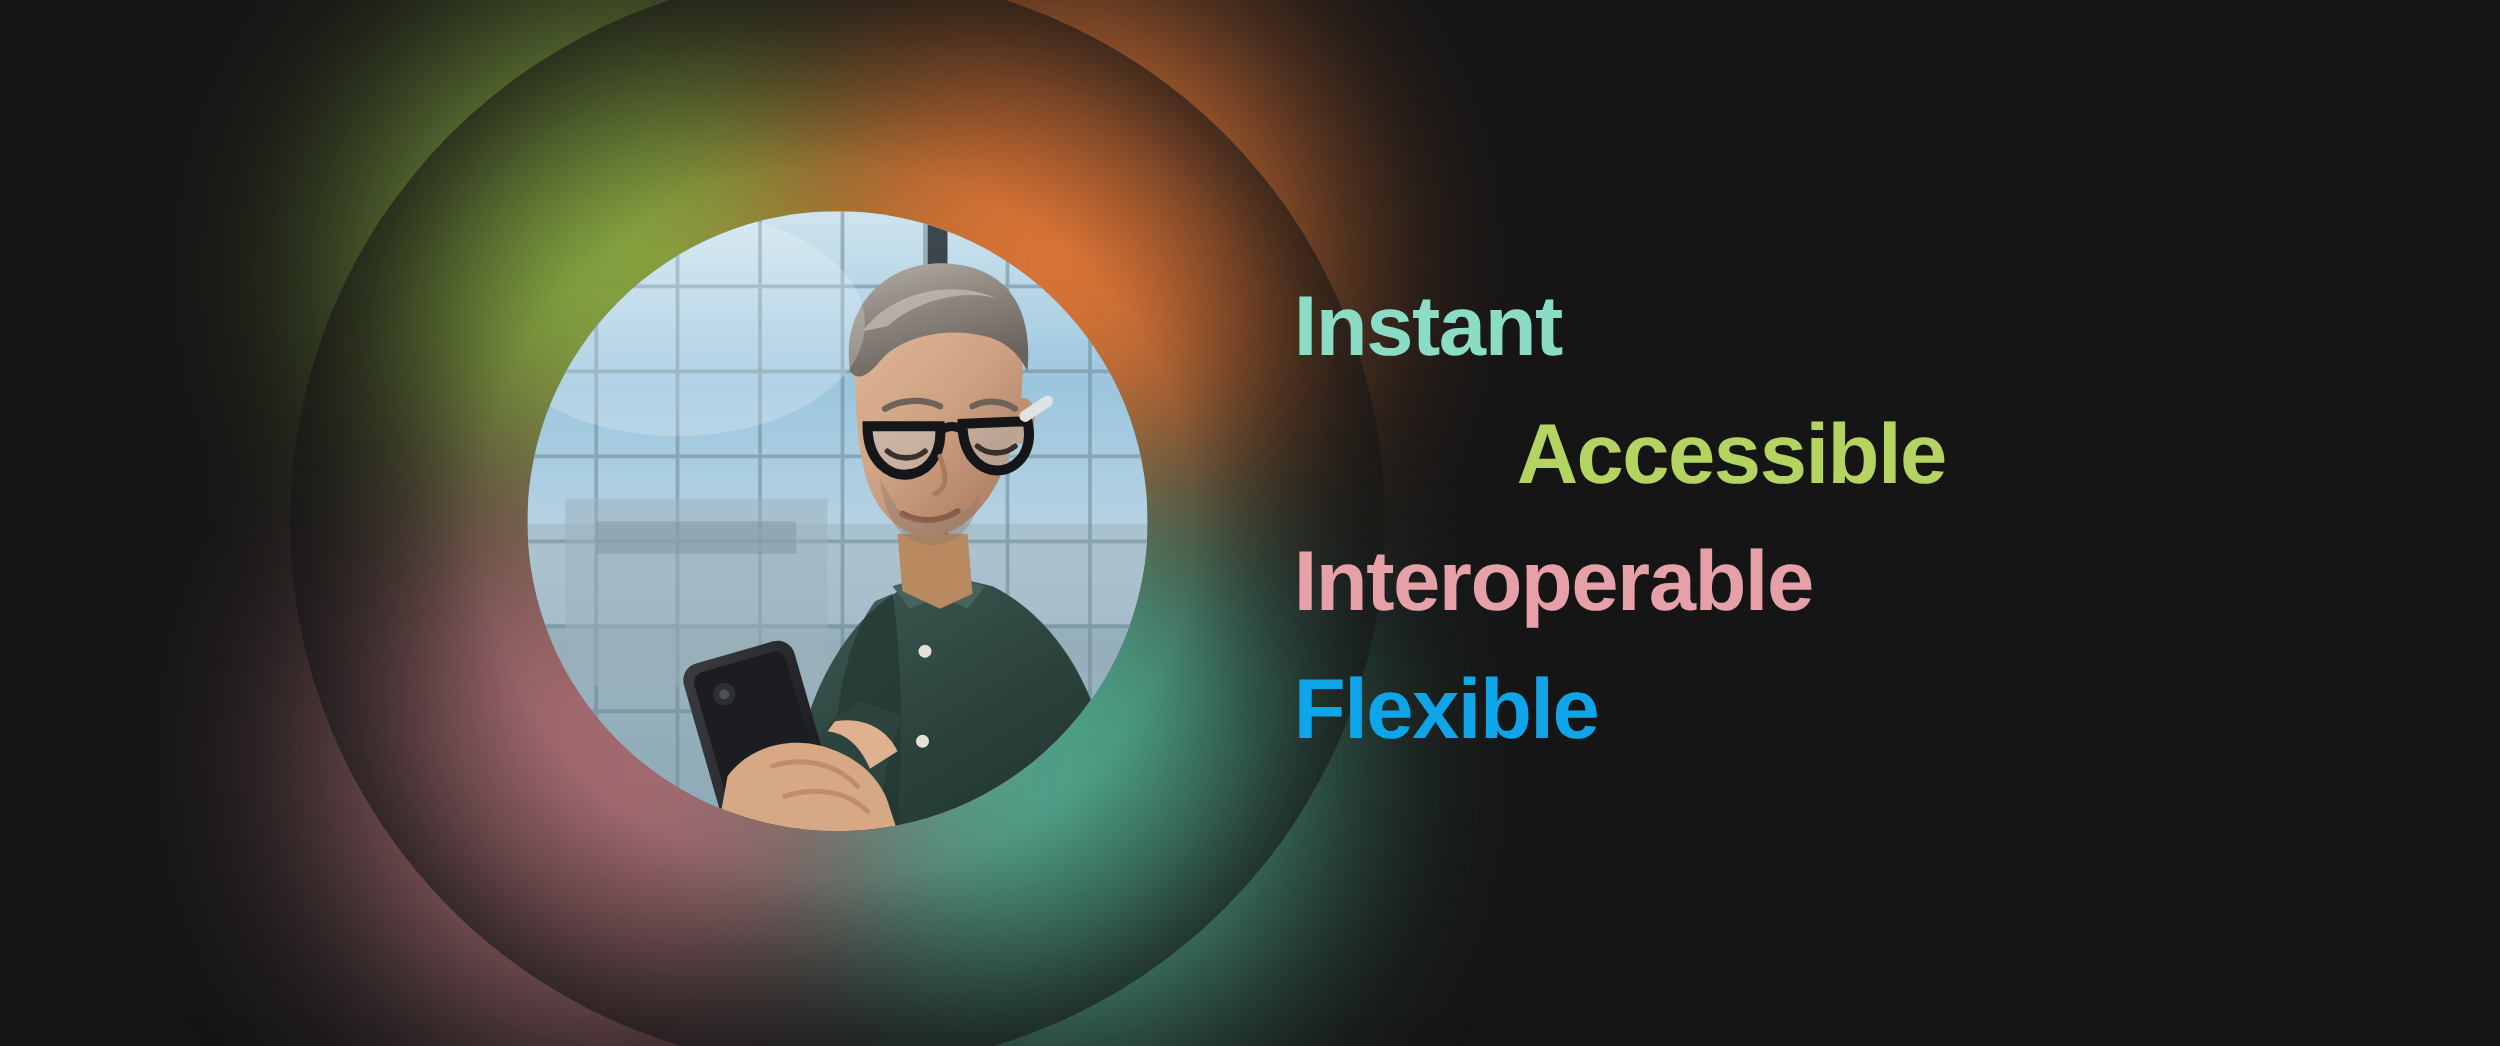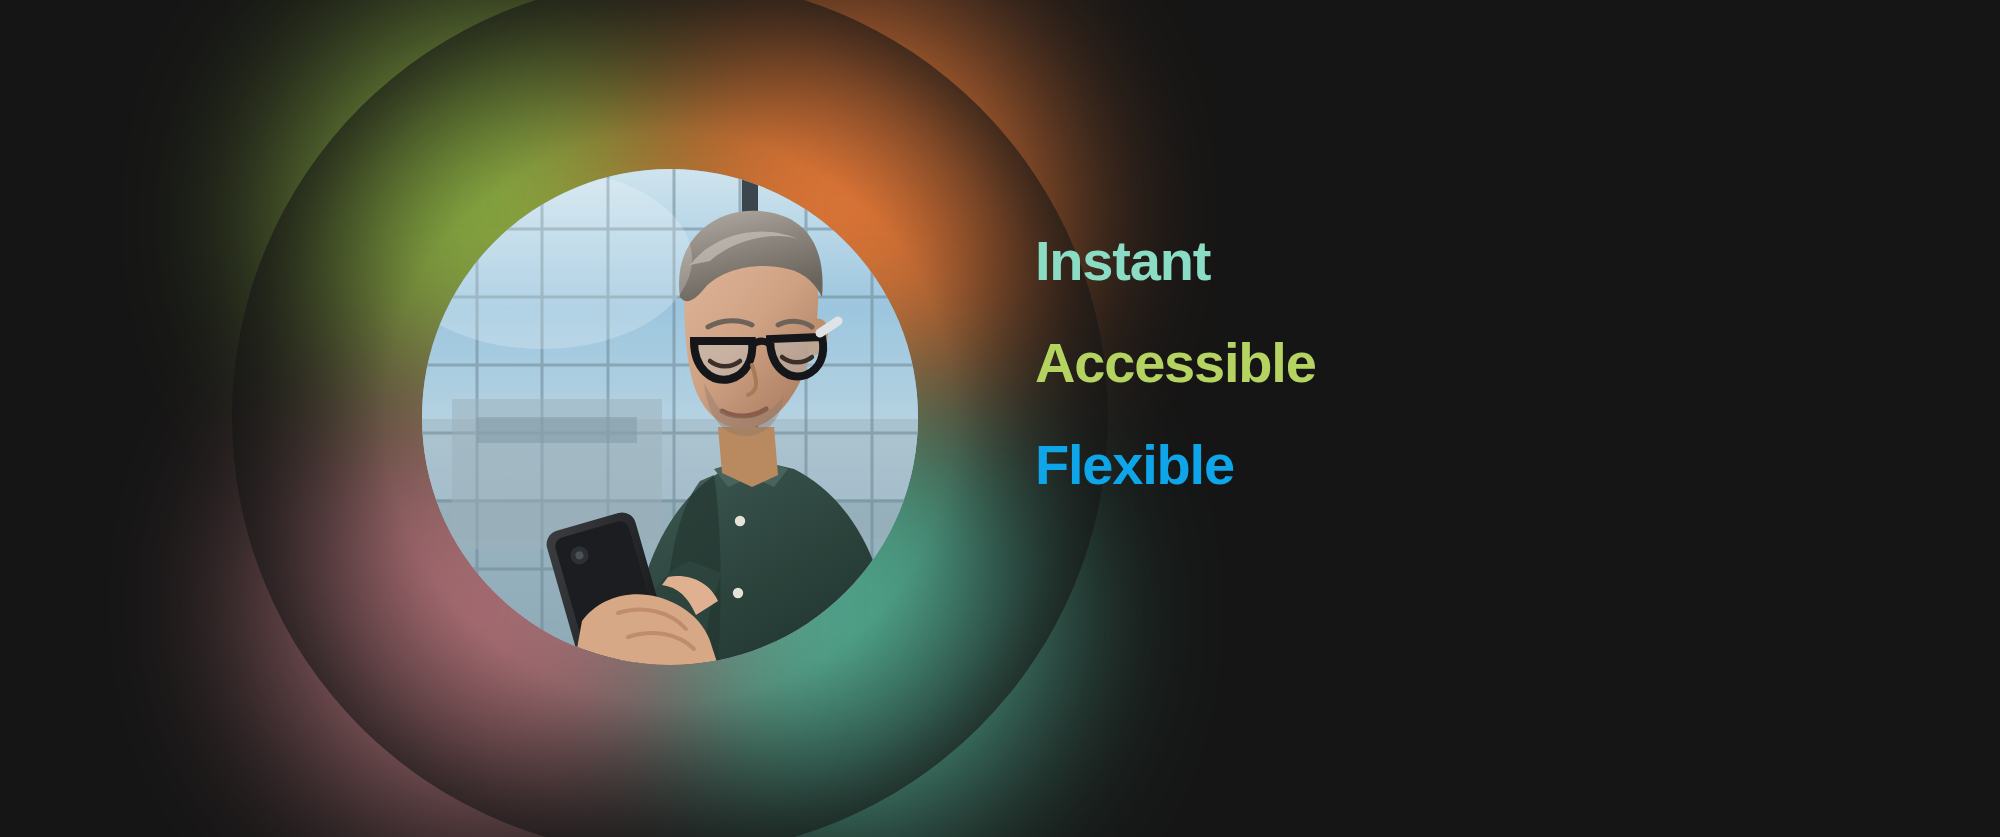--- a/index.html
+++ b/index.html
@@ -80,21 +80,21 @@
 
   .word-list {
     position:absolute;
     left:1035px;
     top:210px;
     width:700px;
   }
   .word {
     display:block;
     font-family:"Liberation Sans", sans-serif;
-    font-size:56px;
+    font-size:68px;
     font-weight:700;
     line-height:102px;
     letter-spacing:-1.2px;
     white-space:nowrap;
   }
 </style>
 </head>
 <body style="background: rgb(21, 21, 21);">
 
 <div class="hero">
@@ -217,17 +217,18 @@
         <path d="M206 468 C230 460 256 464 272 480" stroke="#bf8d6c" stroke-width="4" fill="none" stroke-linecap="round"></path>
         <path d="M246 408 C268 404 288 414 296 432 L274 446 C266 428 256 418 240 416 Z" fill="#e0b190"></path>
 
         <ellipse cx="120" cy="90" rx="150" ry="90" fill="#ffffff" opacity=".22"></ellipse>
       </svg>
     </div>
   </div>
 
   <div class="word-list" style="color: rgb(249, 144, 90);">
     <span class="word" style="color: rgb(139, 220, 196);">Instant</span>
-    <span class="word" style="color: rgb(180, 211, 97);">Accessible</span>
+    <span class="word" style="color: rgb(180, 211, 97); text-align: center;">Accessible</span>
+    <span class="word" style="color: rgb(230, 160, 168);">Interoperable</span>
     <span class="word" style="color:#0ea5e9">Flexible</span>
   </div>
 
 </div>
 
 </body></html>

